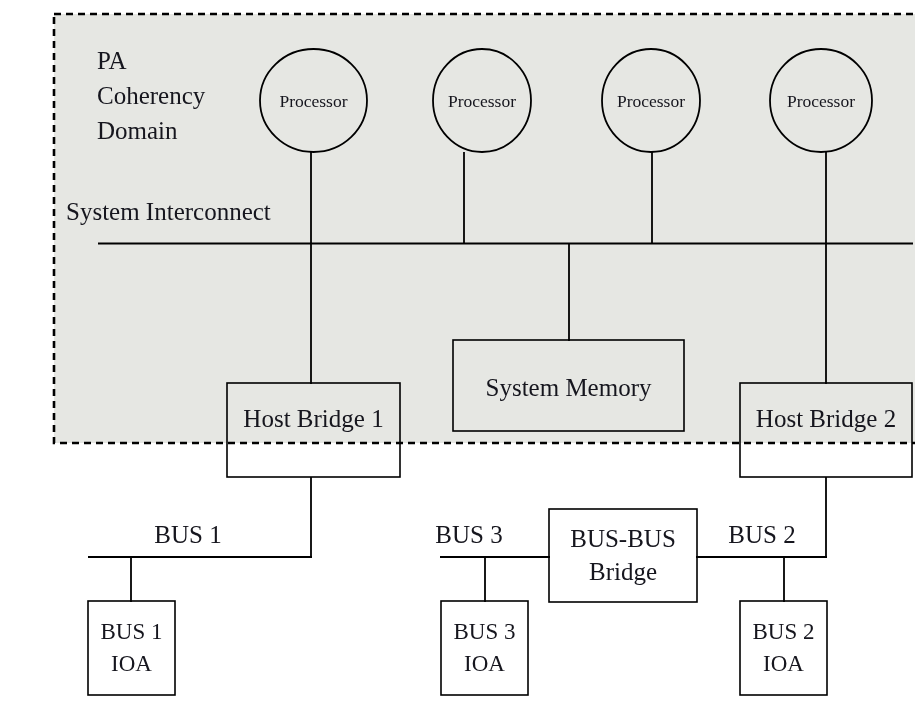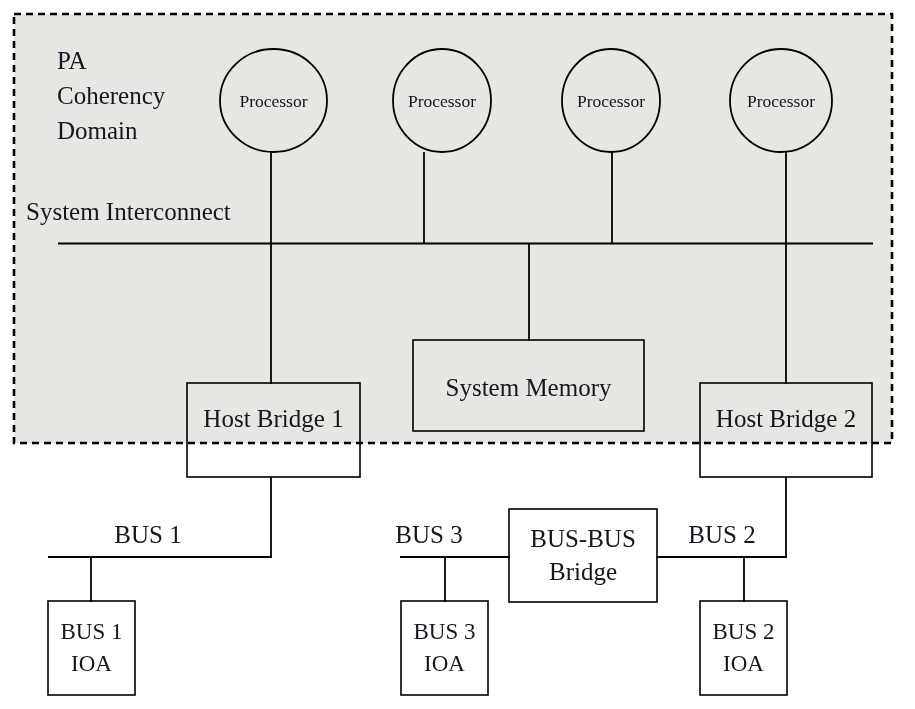--- a/index.html
+++ b/index.html
@@ -10,20 +10,21 @@
   body {
     width: 915px;
     height: 709px;
     font-family: "Liberation Serif", "DejaVu Serif", serif;
     overflow: hidden;
   }
   #diagram-root {
     position: relative;
     width: 747px;
     height: 709px;
+    margin-left: 40px;
   }
   svg#diagram {
     display: block;
     width: 915px;
     height: 709px;
   }
   .node-box {
     fill: none;
     stroke: #000000;
     stroke-width: 1.6;

